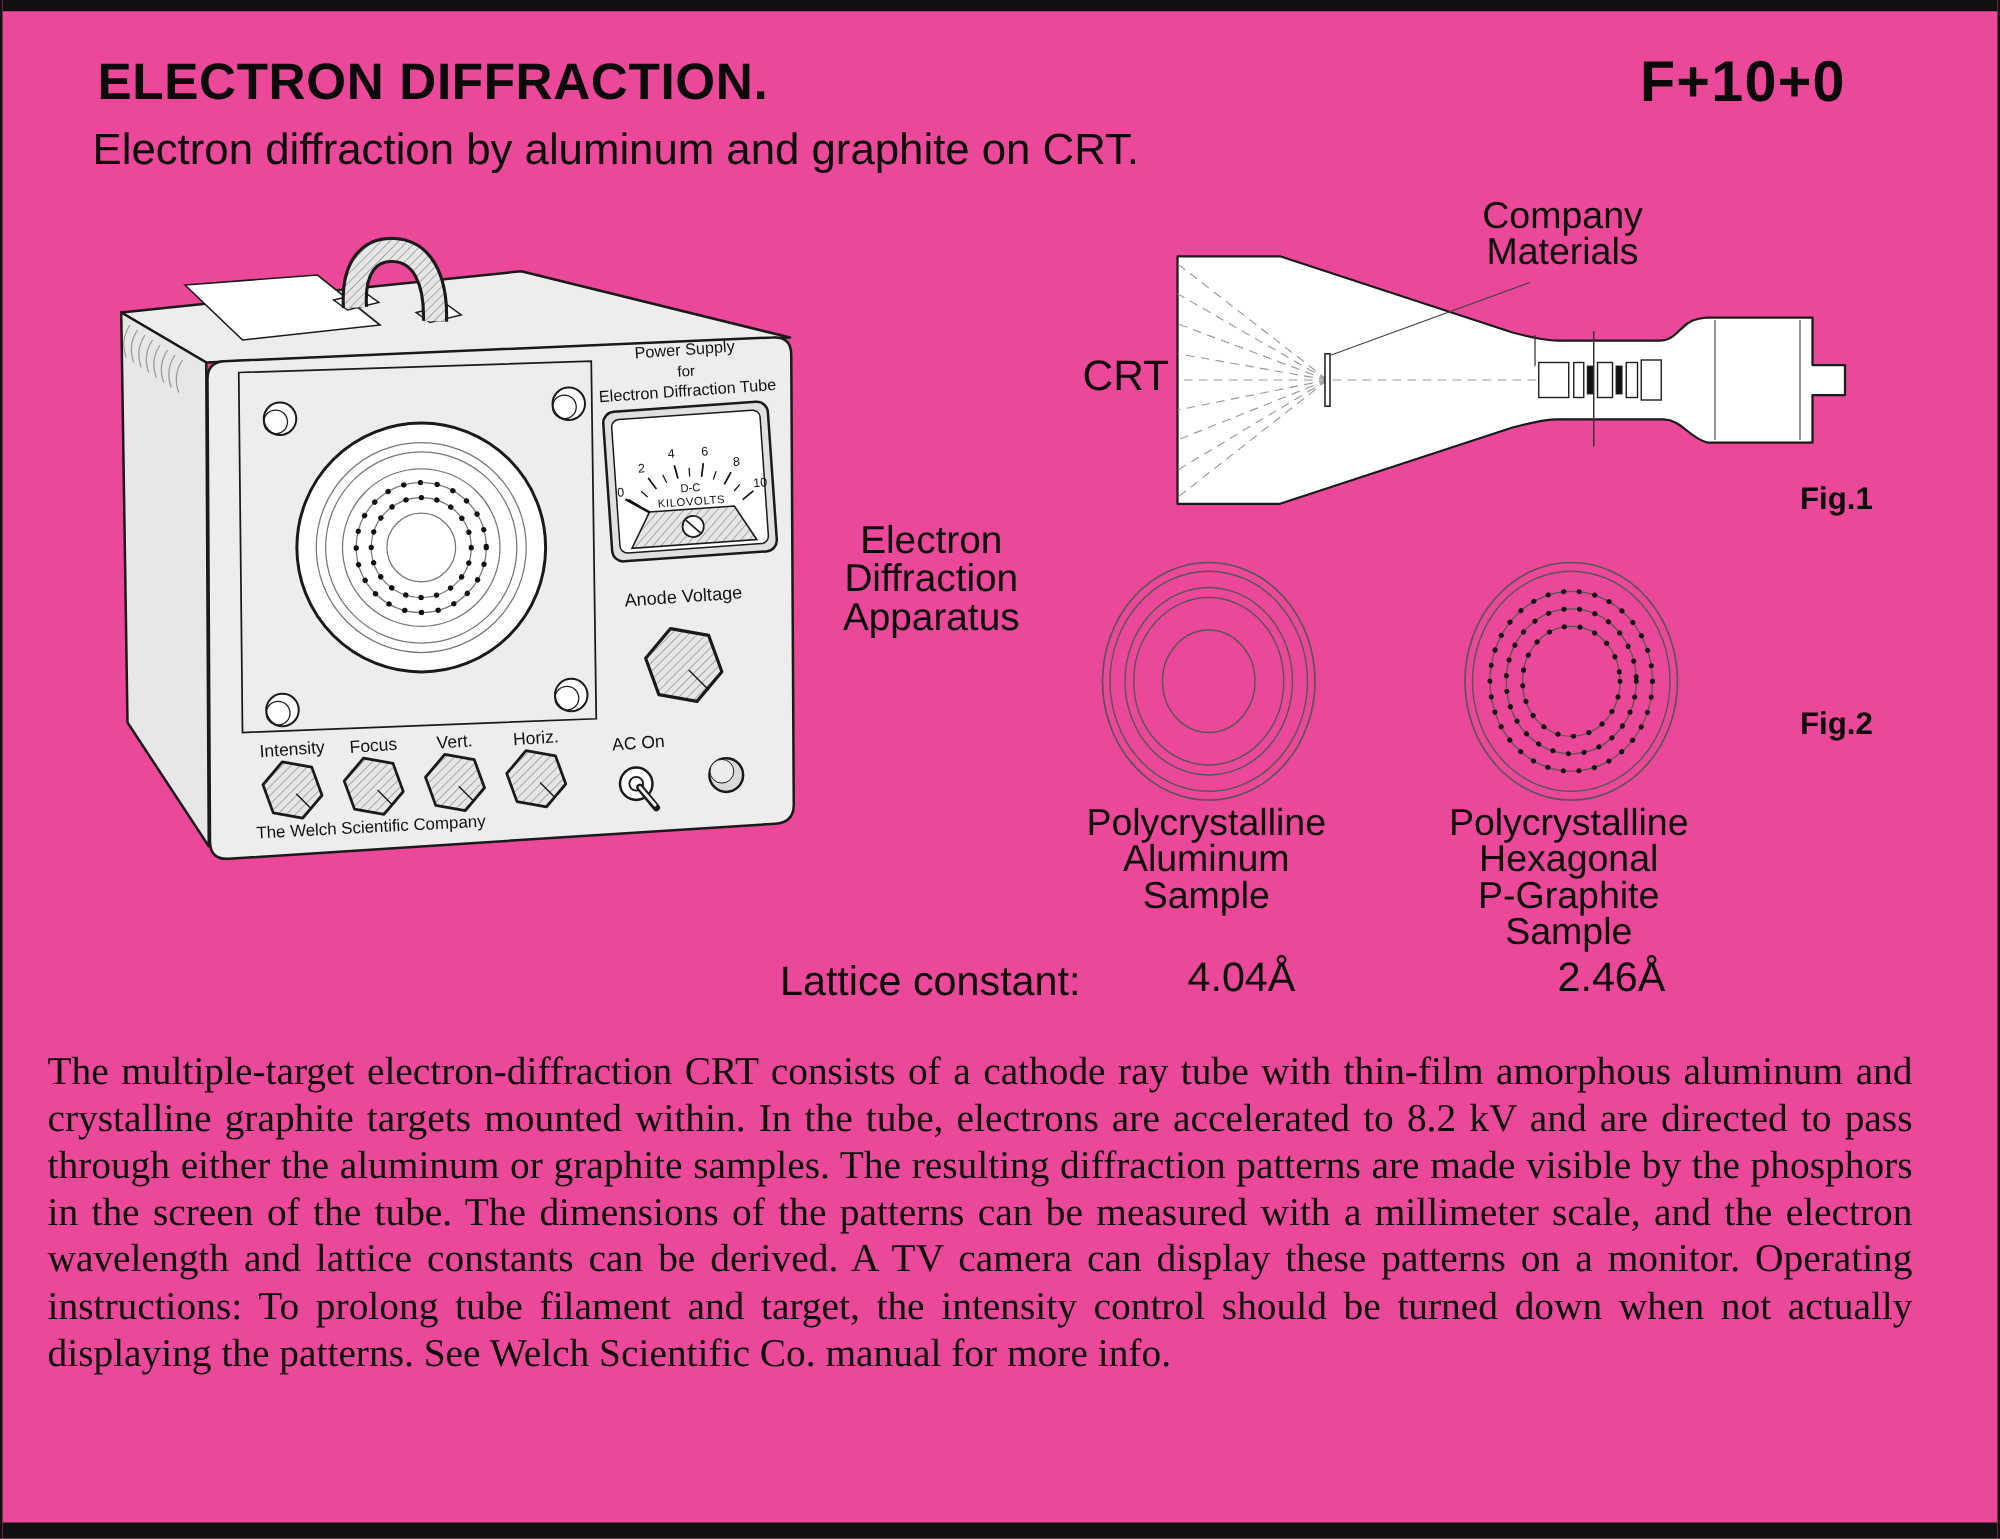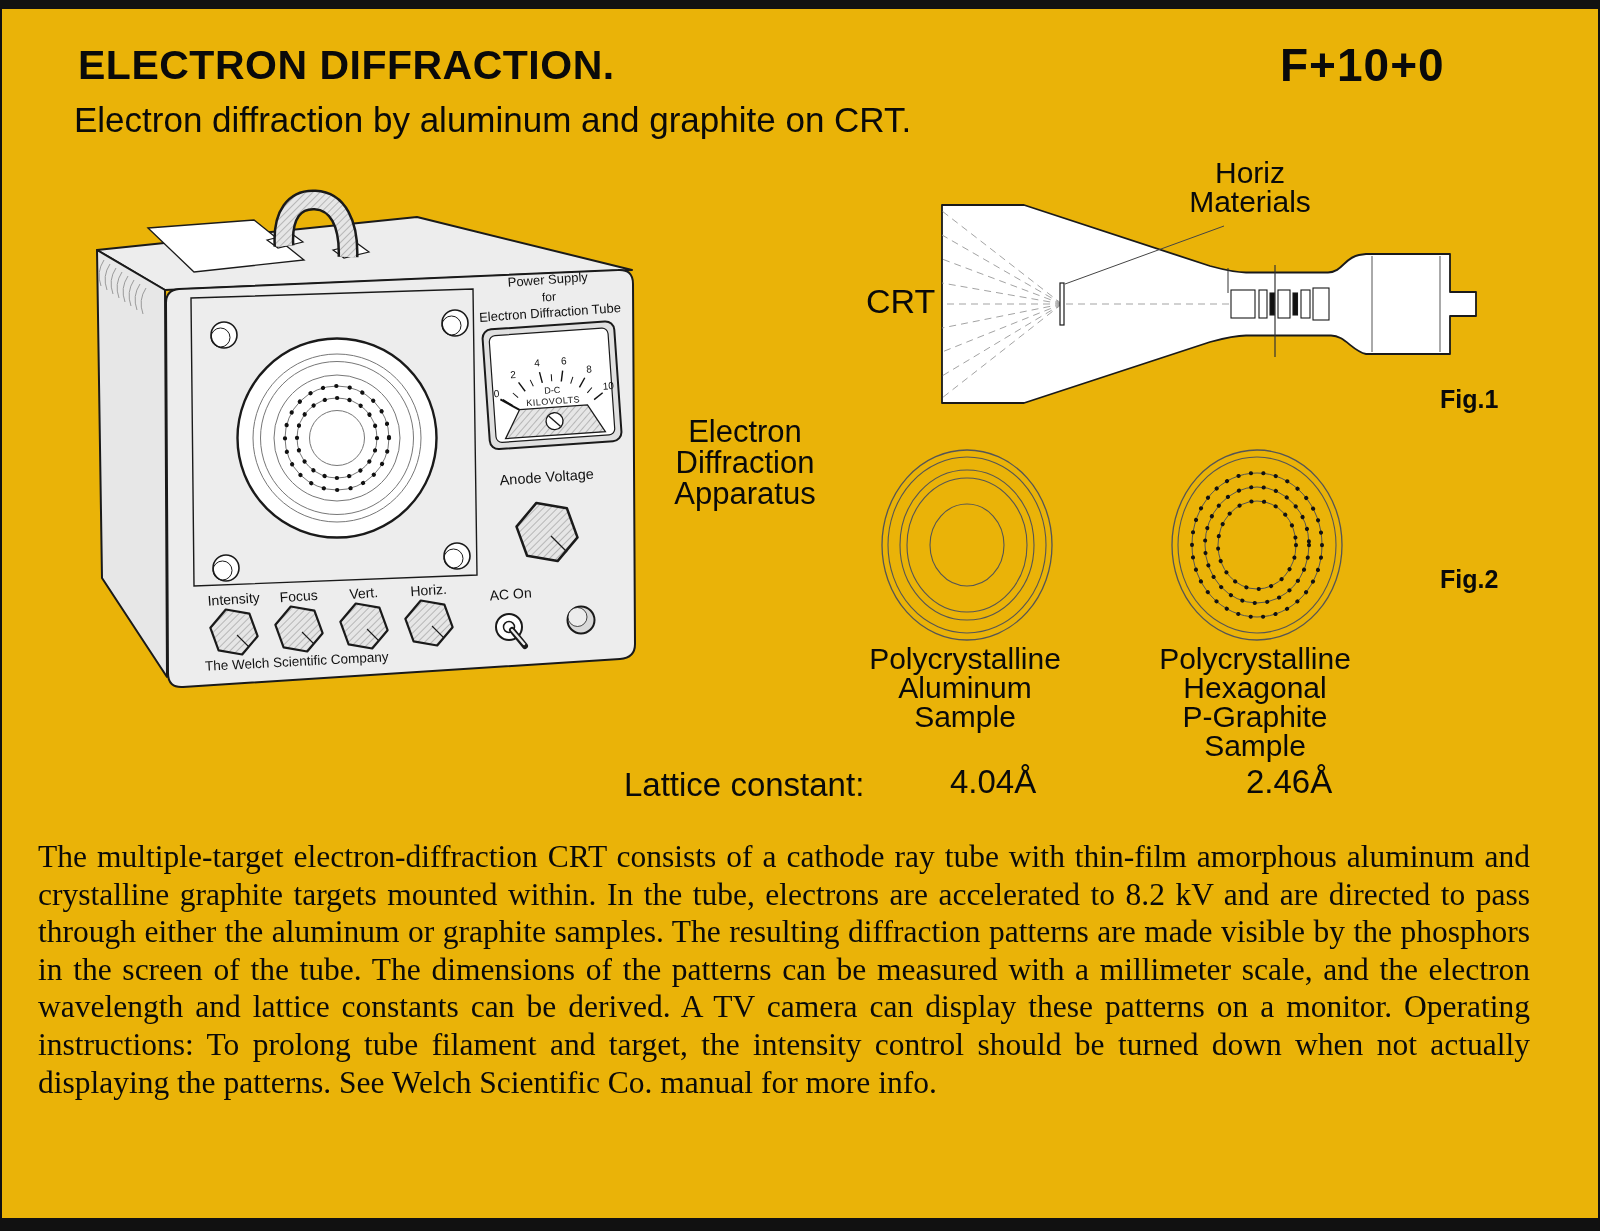--- a/index.html
+++ b/index.html
@@ -1,26 +1,26 @@
 <!DOCTYPE html>
 <html><head>
 <meta charset="utf-8">
 <style>
   html,body{margin:0;padding:0;background:#777;}
   .page{
-    position:relative; width:1600px; height:1231px; background:#eab308;
+    position:relative; width:1600px; height:1231px; background:#ec4899;
     font-family:"Liberation Sans", sans-serif; color:#0a0a0a; overflow:hidden;
     border-left:2px solid #111; border-right:2px solid #111;
     box-sizing:border-box;
   }
   .bar-top{position:absolute;left:0;top:0;width:100%;height:9px;background:#111;}
   .bar-bottom{position:absolute;left:0;bottom:0;width:100%;height:13px;background:#111;}
   .abs{position:absolute;}
   .title{font-size:41px;font-weight:bold;letter-spacing:.5px;}
-  .code{font-size:46px;font-weight:bold;letter-spacing:1px;}
+  .code{font-size:46px;font-weight:bold;letter-spacing:1px;margin-left:32px;}
   .subtitle{font-size:35px;}
   .caption{font-size:31px;line-height:31px;text-align:center;margin-top:24px;}
   .fig-caption{font-size:30px;line-height:29px;text-align:center;}
   .fig-tag{font-size:25px;font-weight:bold;text-align:right;}
   .crt-label{font-size:34px;margin-left:12px;}
   .lattice{font-size:33px;}
   .paragraph{
     width:1492px;font-size:31.5px;line-height:37.6px;
     text-align:justify;text-align-last:left;font-family:Liberation Serif, serif;
   }
@@ -213,21 +213,21 @@
     </g>
     <line x1="296" y1="73" x2="296" y2="98" stroke="#333" stroke-width="1"></line>
     <line x1="343" y1="70" x2="343" y2="162" stroke="#333" stroke-width="1.2"></line>
 
     <rect x="128" y="88" width="4" height="42" fill="#ffffff" stroke="#1a1a1a" stroke-width="1.2"></rect>
     <line x1="292" y1="31" x2="133" y2="89" stroke="#444" stroke-width="1"></line>
   </svg>
 
   <div class="abs crt-label" style="left:852px;top:282px;">CRT</div>
   <div class="abs fig-caption" style="left:1150px;top:158px;width:196px;">
-    <div>Horiz</div>
+    <div>Company</div>
     <div>Materials</div>
   </div>
   <div class="abs fig-tag" style="left:1438px;top:385px;">Fig.1</div>
 
   <svg class="abs" style="left:862px;top:448px;" width="560" height="200" viewBox="0 0 560 200">
 
     <g fill="none" stroke="#555">
       <ellipse cx="103" cy="97" rx="85" ry="95" stroke-width="1.3"></ellipse>
       <ellipse cx="103" cy="97" rx="79" ry="88" stroke-width="1.1"></ellipse>
       <ellipse cx="103" cy="97" rx="67" ry="75" stroke-width="1.1"></ellipse>

